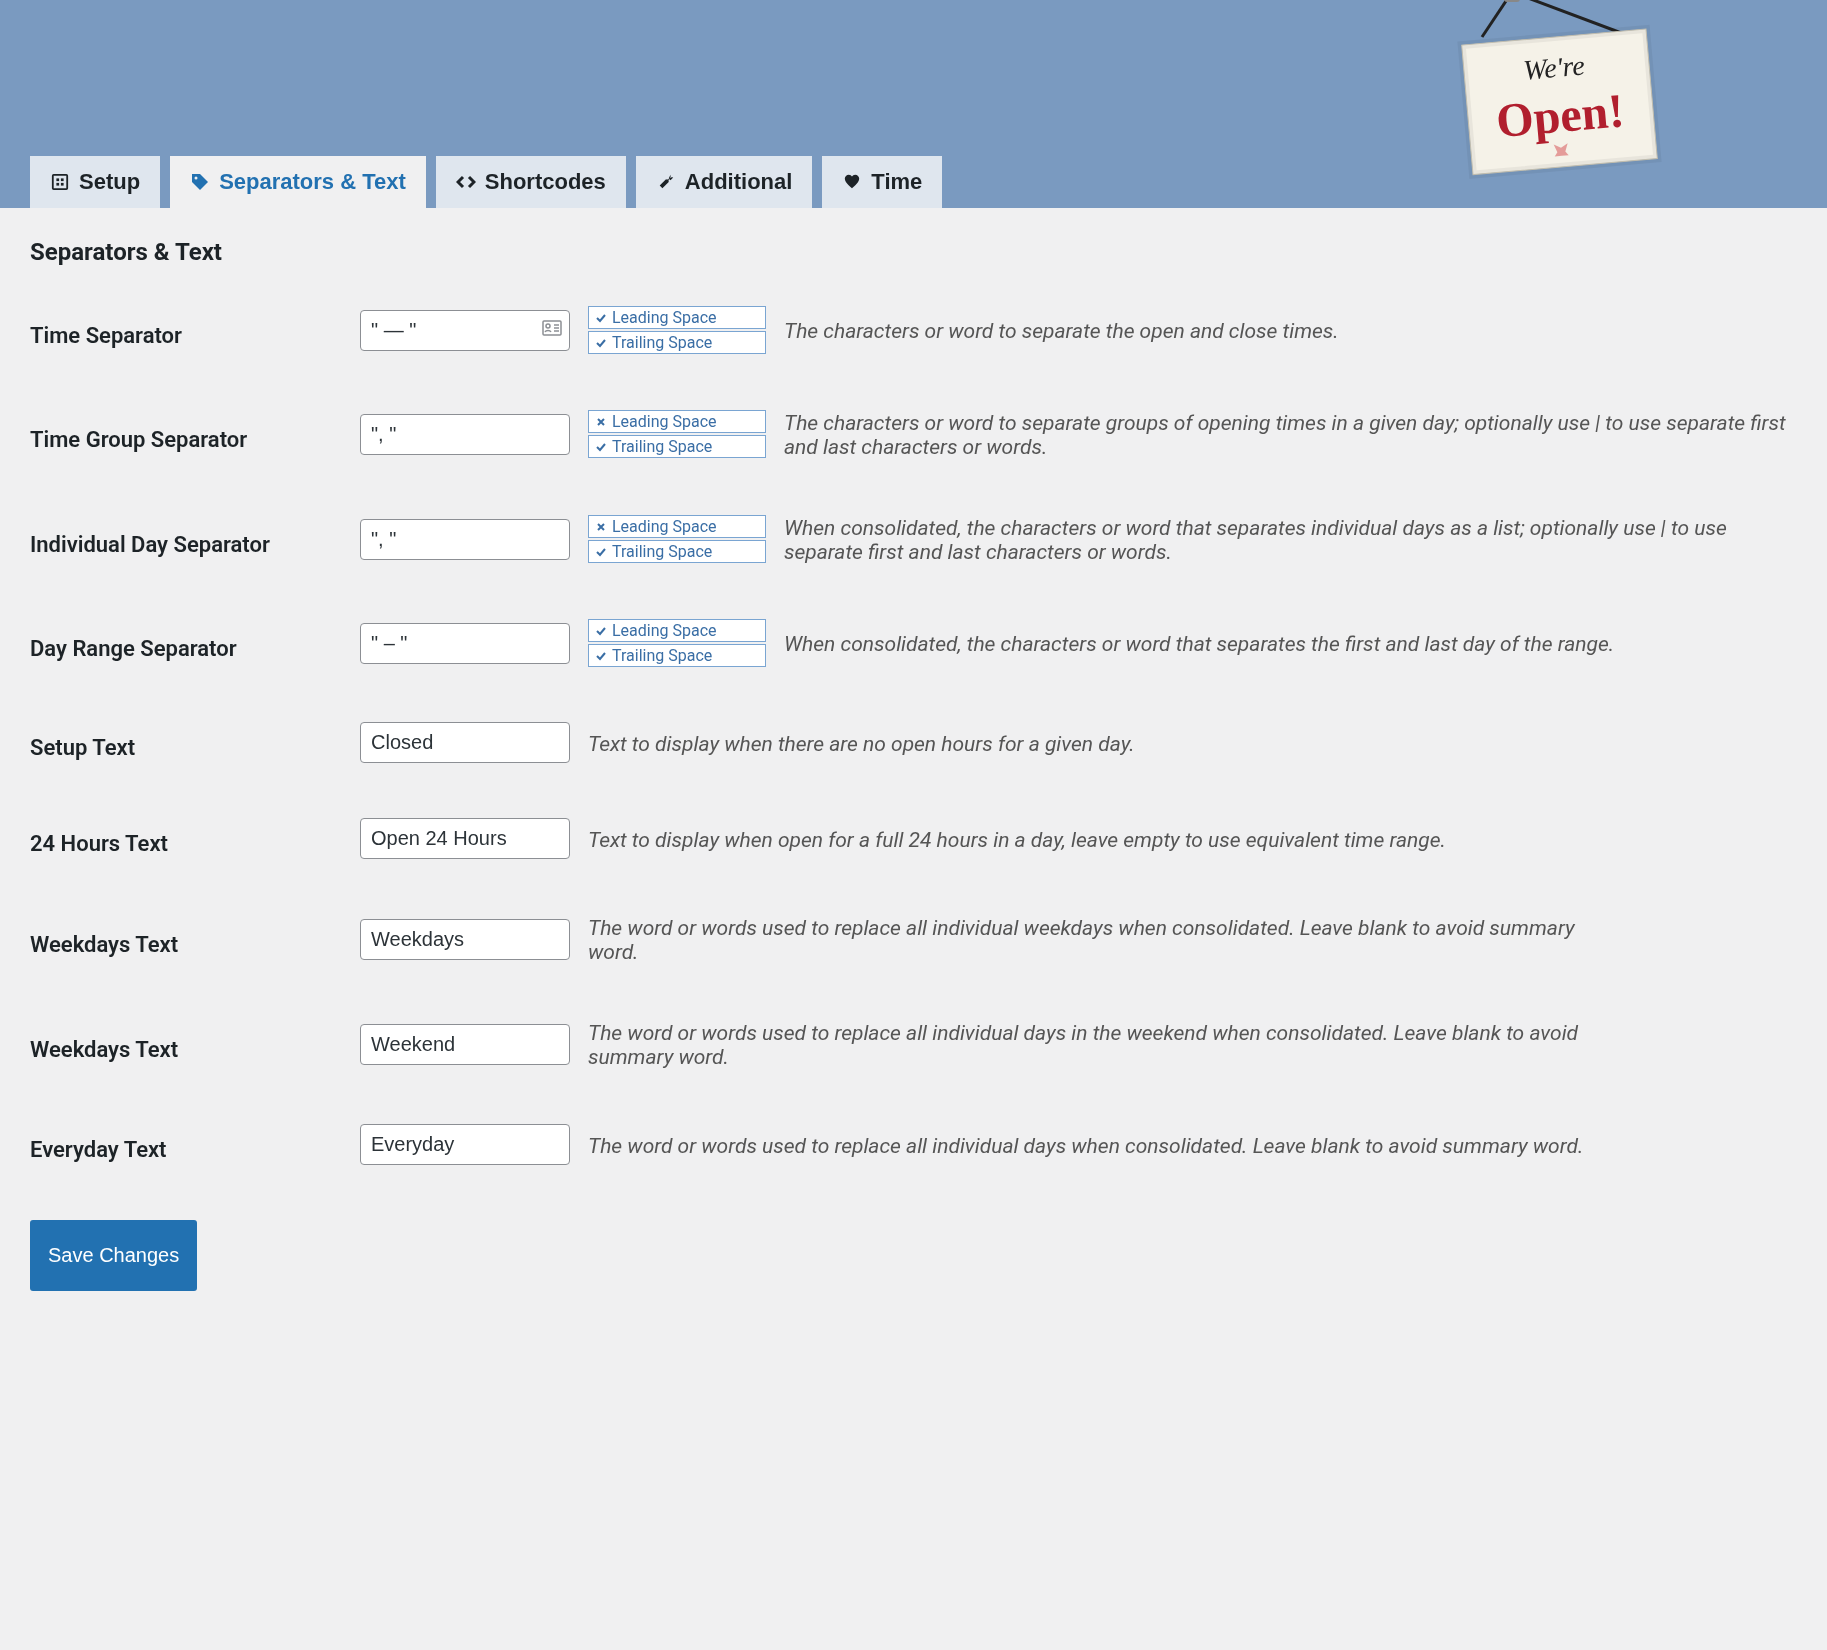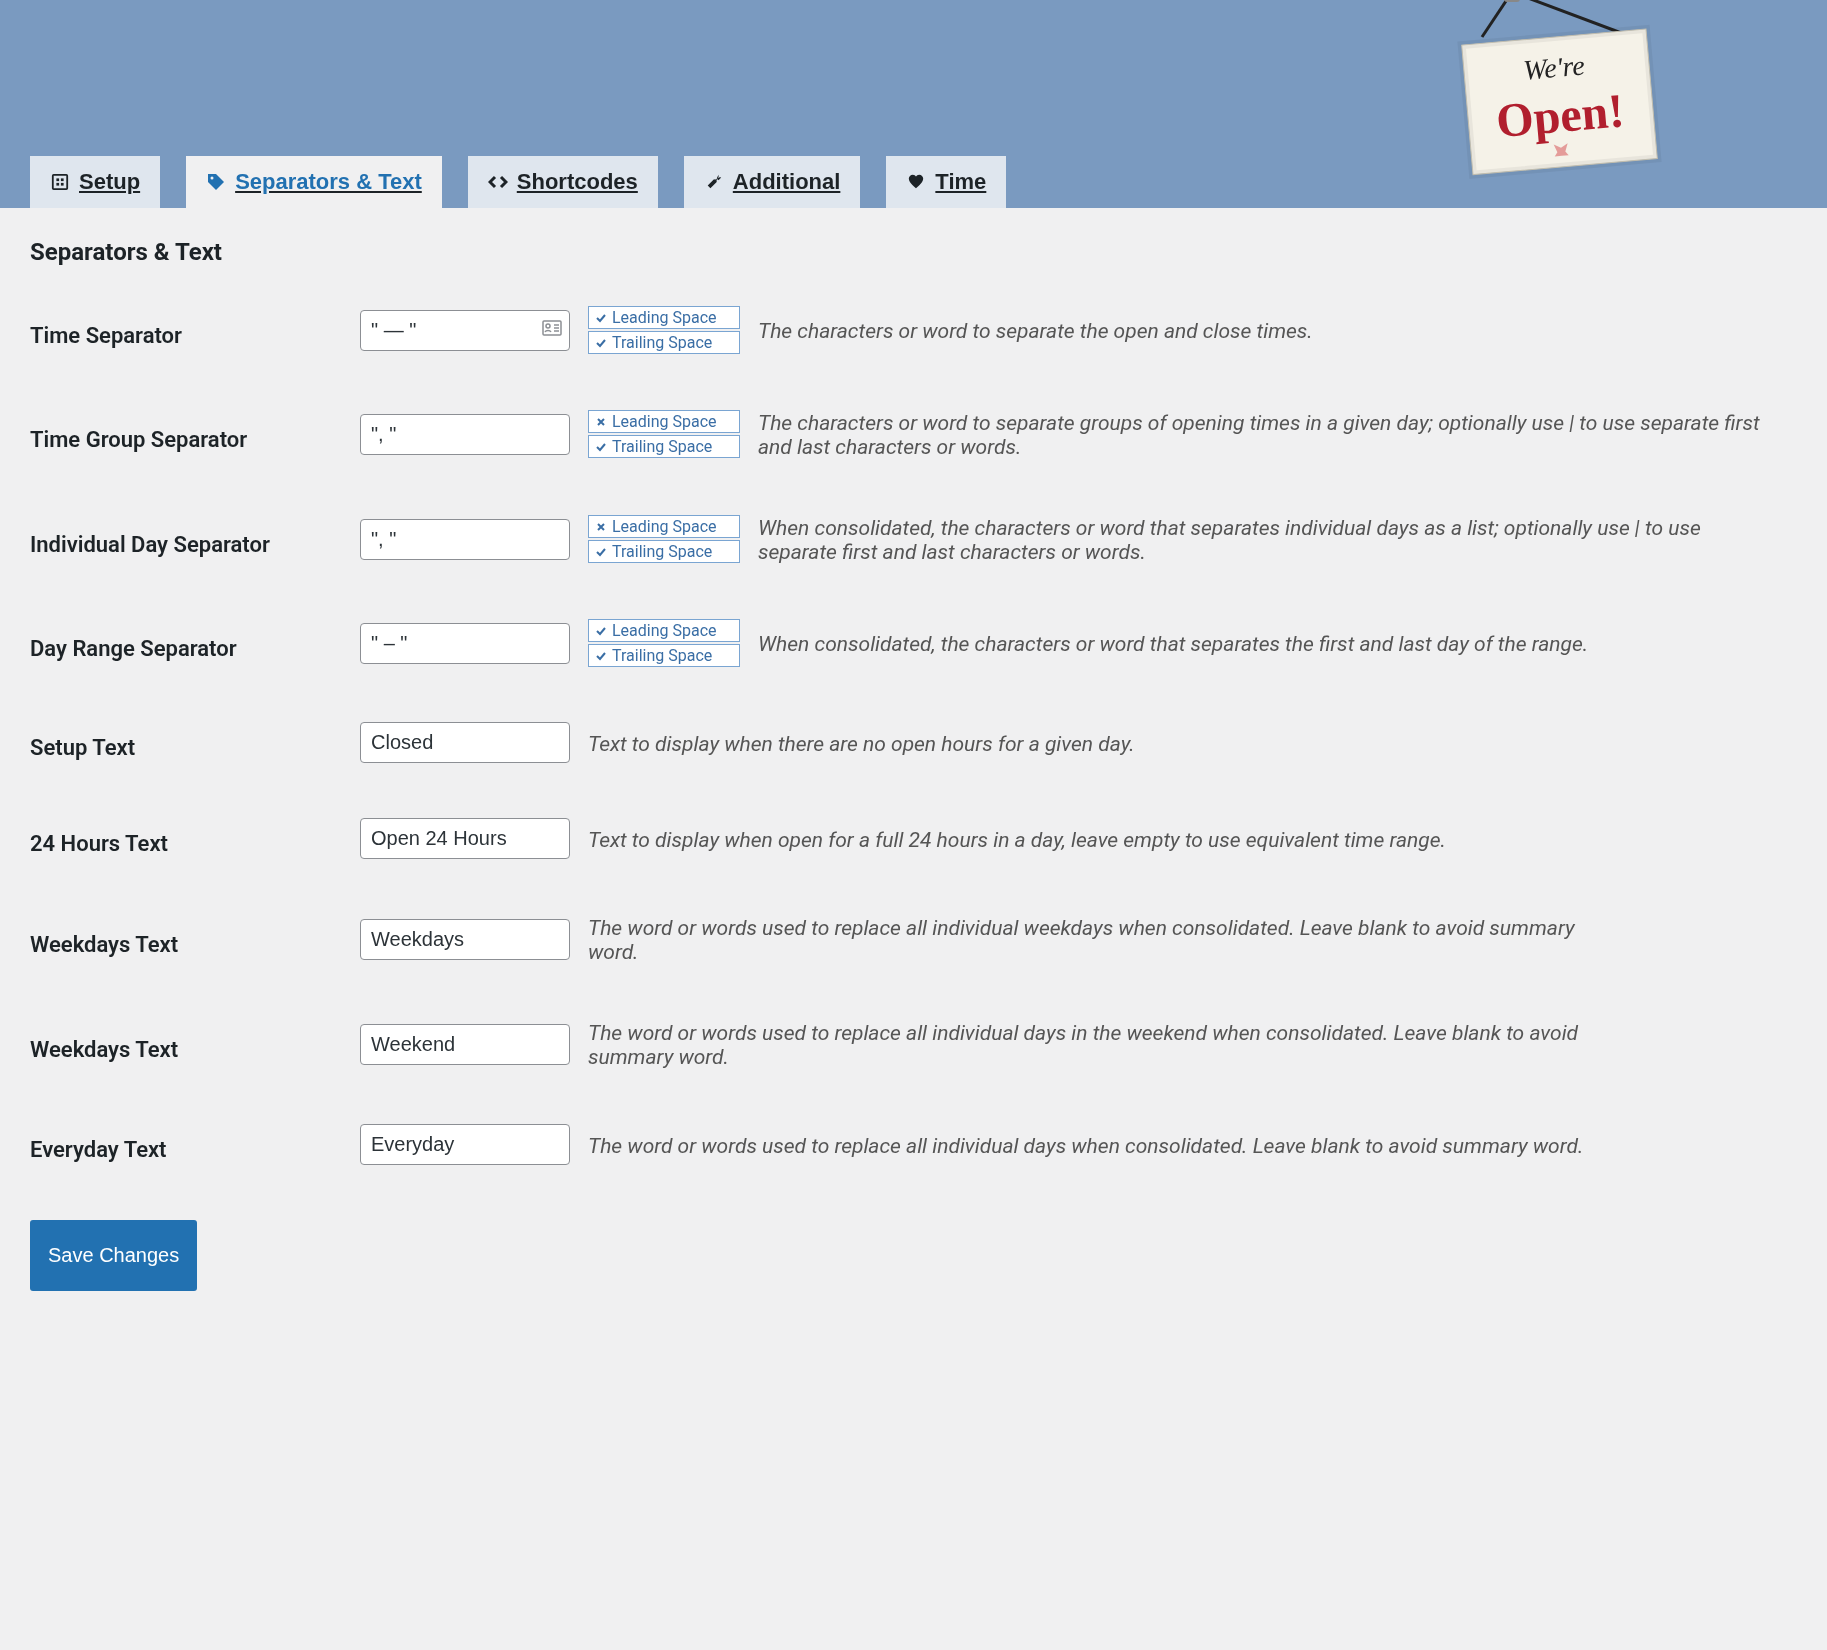--- a/index.html
+++ b/index.html
@@ -8,22 +8,21 @@
     background: #7a9ac0;
     height: 208px;
     position: relative;
     width: 100%;
   }
   .tabs {
     position: absolute;
     bottom: 0;
     left: 30px;
     display: flex;
-    gap: 26px;
-    text-decoration: underline;
+    gap: 10px;
   }
   .tab {
     background: #dfe6ee;
     color: #1d2327;
     padding: 13px 20px;
     font-size: 22px;
     font-weight: 600;
     cursor: pointer;
     display: flex;
     align-items: center;
@@ -79,21 +78,21 @@
   }
   .field-input.with-icon { padding-right: 36px; }
   .input-icon {
     position: absolute;
     right: 8px;
     top: 50%;
     transform: translateY(-50%);
     color: #8c8f94;
   }
   .space-tags {
-    width: 152px;
+    width: 178px;
     flex-shrink: 0;
     margin-right: 18px;
     display: flex;
     flex-direction: column;
     gap: 2px;
   }
   .space-tag {
     border: 1px solid #7aa5d2;
     color: #3a6ea5;
     font-size: 16px;

